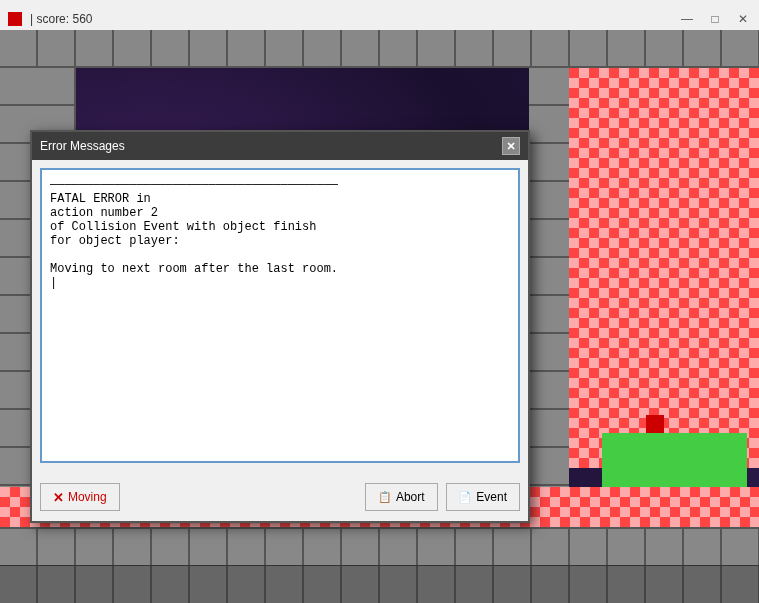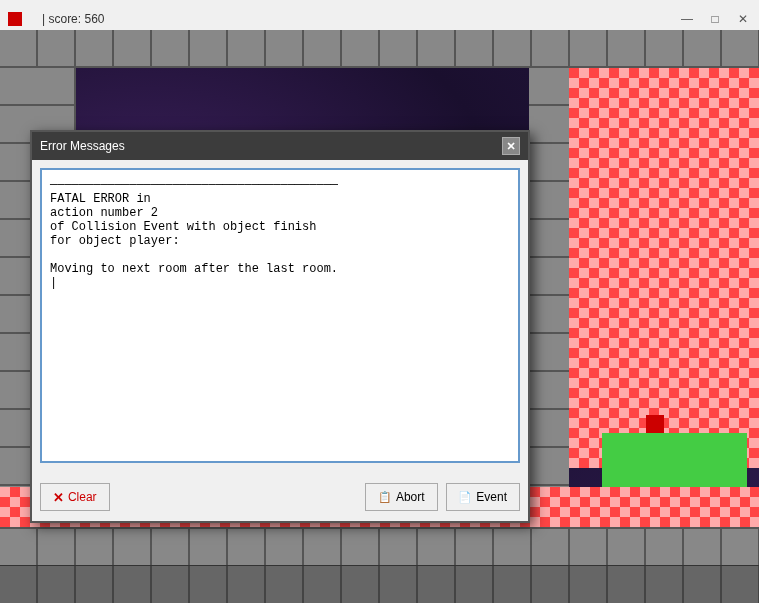--- a/index.html
+++ b/index.html
@@ -17,21 +17,20 @@
     .game-titlebar {
       position: absolute;
       top: 0; left: 0;
       width: 759px;
       height: 38px;
       background: #f0f0f0;
       border-bottom: 1px solid #ccc;
       display: flex;
       align-items: center;
       padding: 0 8px;
-      gap: 12px;
     }
 
     .game-titlebar-icon {
       width: 14px;
       height: 14px;
       background: #c00;
       margin-right: 8px;
       flex-shrink: 0;
     }
 
@@ -253,21 +252,21 @@
 of Collision Event with object finish
 for object player:
 
 Moving to next room after the last room.
 |</textarea>
     </div>
 
     <div class="dialog-footer">
       <button class="dialog-btn abort-btn">
         <span class="abort-x">✕</span>
-        <span>Clear</span>
+        <span>Moving</span>
       </button>
       <div style="display:flex;gap:8px;">
         <button class="dialog-btn">
           <span class="btn-icon">📋</span>
           <span>Abort</span>
         </button>
         <button class="dialog-btn">
           <span class="btn-icon">📄</span>
           <span>Event</span>
         </button>

